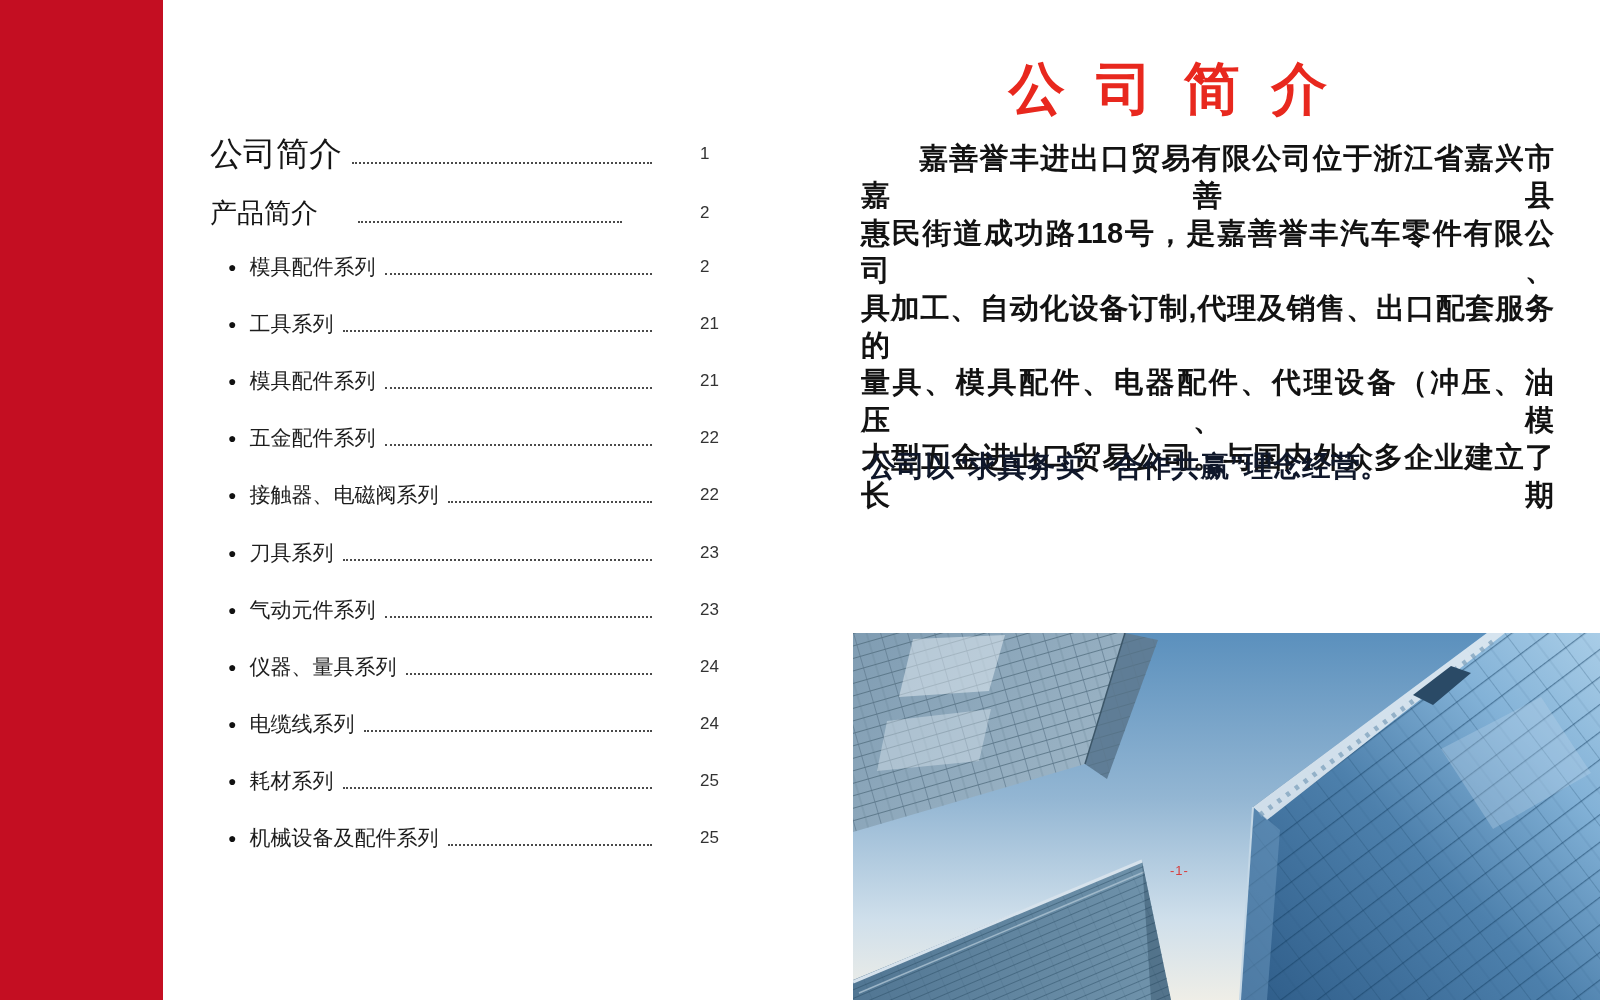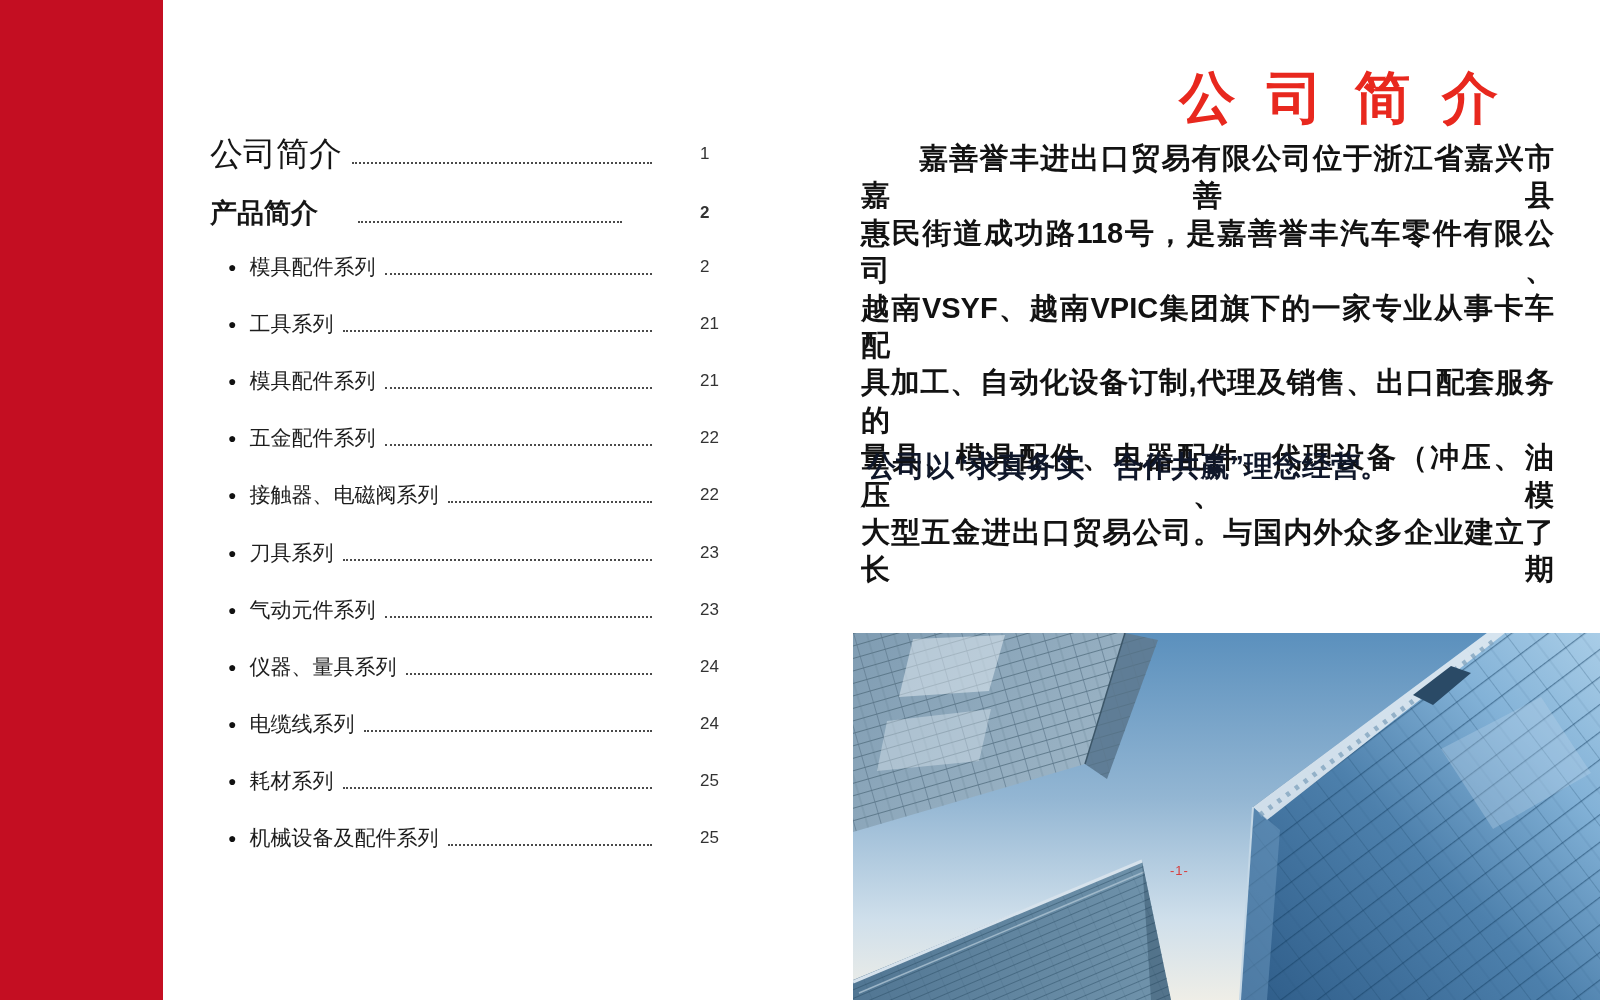--- a/index.html
+++ b/index.html
@@ -9,32 +9,32 @@
     font-family:"Liberation Sans","DejaVu Sans",sans-serif;
     color:#1b1b1b;
   }
   
   .red-bar{position:absolute;left:0;top:0;width:163px;height:1000px;background:#c40e22;}
 
   
   .toc{position:absolute;left:210px;top:120px;width:512px;}
   .toc-row{display:flex;align-items:center;justify-content:space-between;}
   .toc-row.h1{height:68px;font-size:33px;font-weight:500;color:#161616;}
-  .toc-row.h2{height:50px;font-size:27px;font-weight:700;color:#161616;gap:30px;}
+  .toc-row.h2{height:50px;font-size:27px;font-weight:400;color:#161616;gap:30px;}
   .toc-row.item{height:57.2px;font-size:21px;font-weight:400;color:#1d1d1d;}
   .bullet{flex:none;font-size:14px;margin:0 13px 0 18px;color:#111;line-height:1;}
   .toc-label{flex:none;white-space:nowrap;}
   .leader{flex:1;height:0;border-bottom:2px dotted #4a4a4a;margin-left:10px;align-self:center;transform:translateY(9px);}
   .toc-row.item .leader{transform:translateY(7px);}
   .page-num{flex:none;width:70px;padding-left:48px;box-sizing:border-box;font-size:17px;color:#333;}
 
   
   .title{
-    position:absolute;left:840px;top:42px;width:650px;margin:16px;
-    font-size:56px;line-height:80px;font-weight:bold;text-align:right;
+    position:absolute;left:840px;top:42px;width:650px;margin:7px;
+    font-size:56px;line-height:80px;font-weight:bold;text-align:center;
     letter-spacing:8px;color:#e8281e;white-space:nowrap;
   }
   .intro{position:absolute;left:838px;top:140px;width:716px;
     font-size:29px;line-height:37.4px;font-weight:600;color:#121212;}
   .pline{text-align:justify;text-align-last:justify;text-justify:inter-character;margin-left:23px;}
   .pline.first{text-indent:2em;}
   .pline.last{text-align-last:left;}
   .motto{position:absolute;left:838px;top:448px;width:716px;
     font-size:29px;line-height:37px;font-weight:600;color:#0f172a;text-indent:1em;}
 
@@ -128,21 +128,20 @@
       <span class="leader"></span>
       <span class="page-num">25</span>
     </div>
   </div>
 
 <h1 class="title">公 司 简 介</h1>
 
 <div class="intro" id="intro">
     <div class="pline first">嘉善誉丰进出口贸易有限公司位于浙江省嘉兴市嘉善县</div>
     <div class="pline">惠民街道成功路118号，是嘉善誉丰汽车零件有限公司、</div>
-    <div class="pline">越南VSYF、越南VPIC集团旗下的一家专业从事卡车配</div>
     <div class="pline">具加工、自动化设备订制,代理及销售、出口配套服务的</div>
     <div class="pline">量具、模具配件、电器配件、代理设备（冲压、油压、模</div>
     <div class="pline">大型五金进出口贸易公司。与国内外众多企业建立了长期</div>
   </div>
 
 <div class="motto">公司以“求真务实　合作共赢”理念经营。</div>
 
 <div class="photo">
   <svg viewBox="0 0 747 367" preserveAspectRatio="none">
     <defs>

